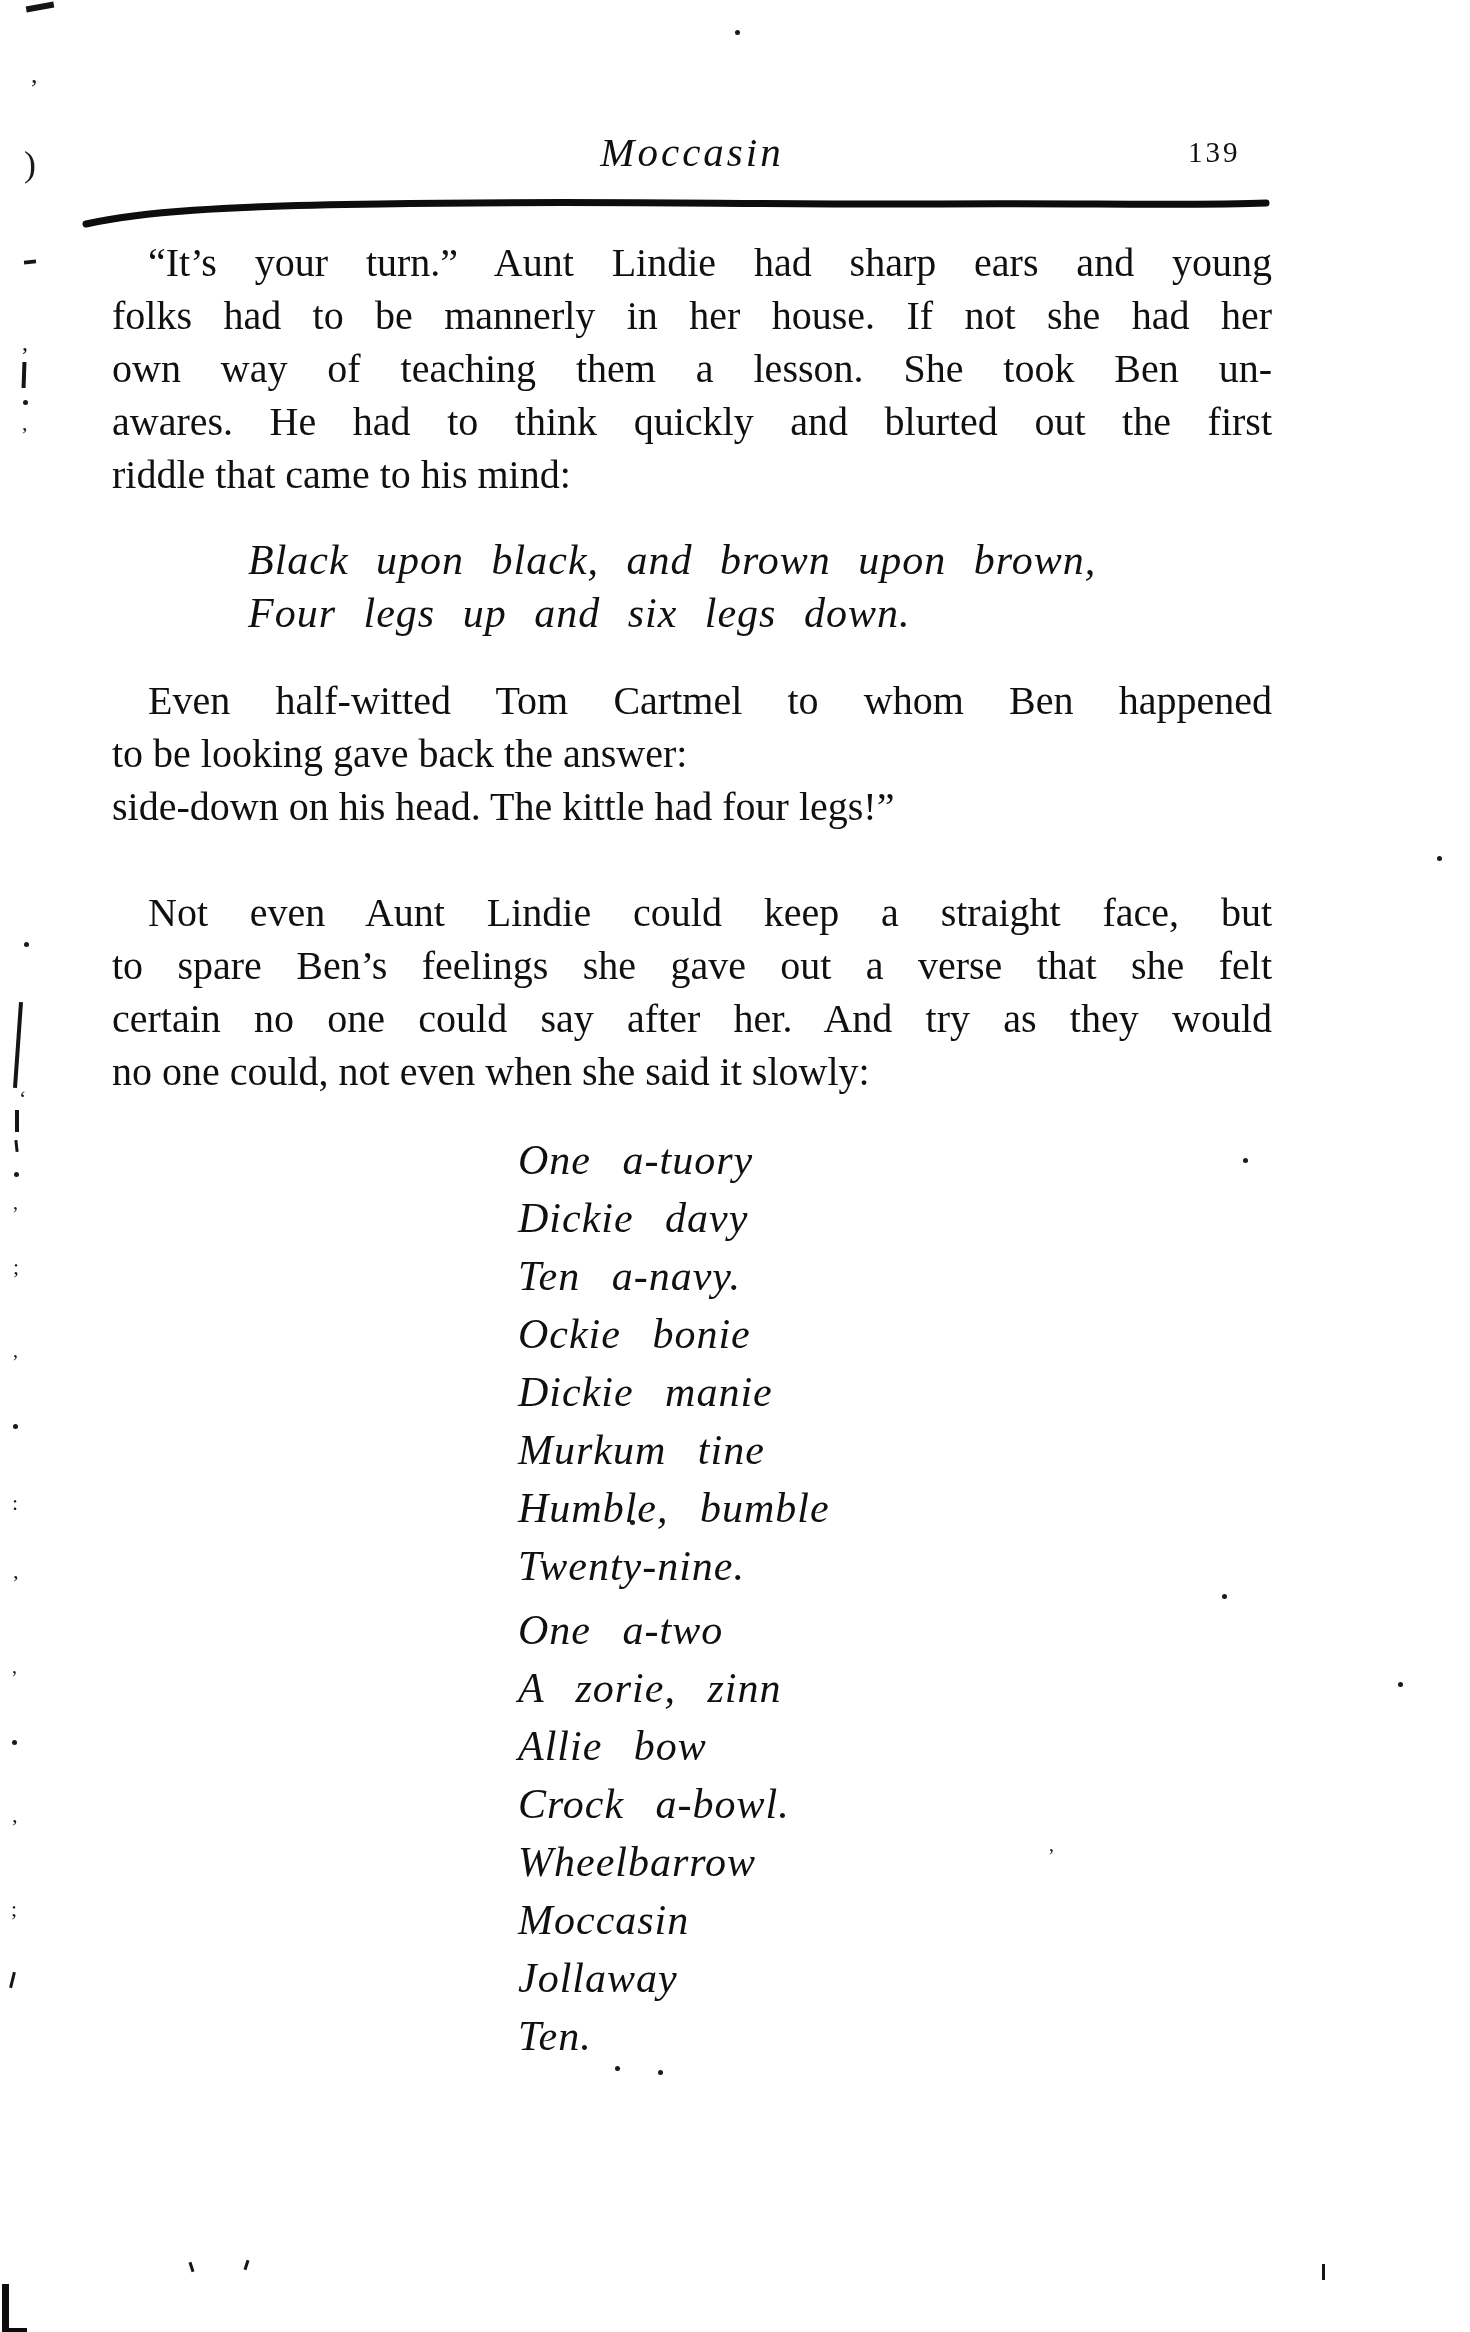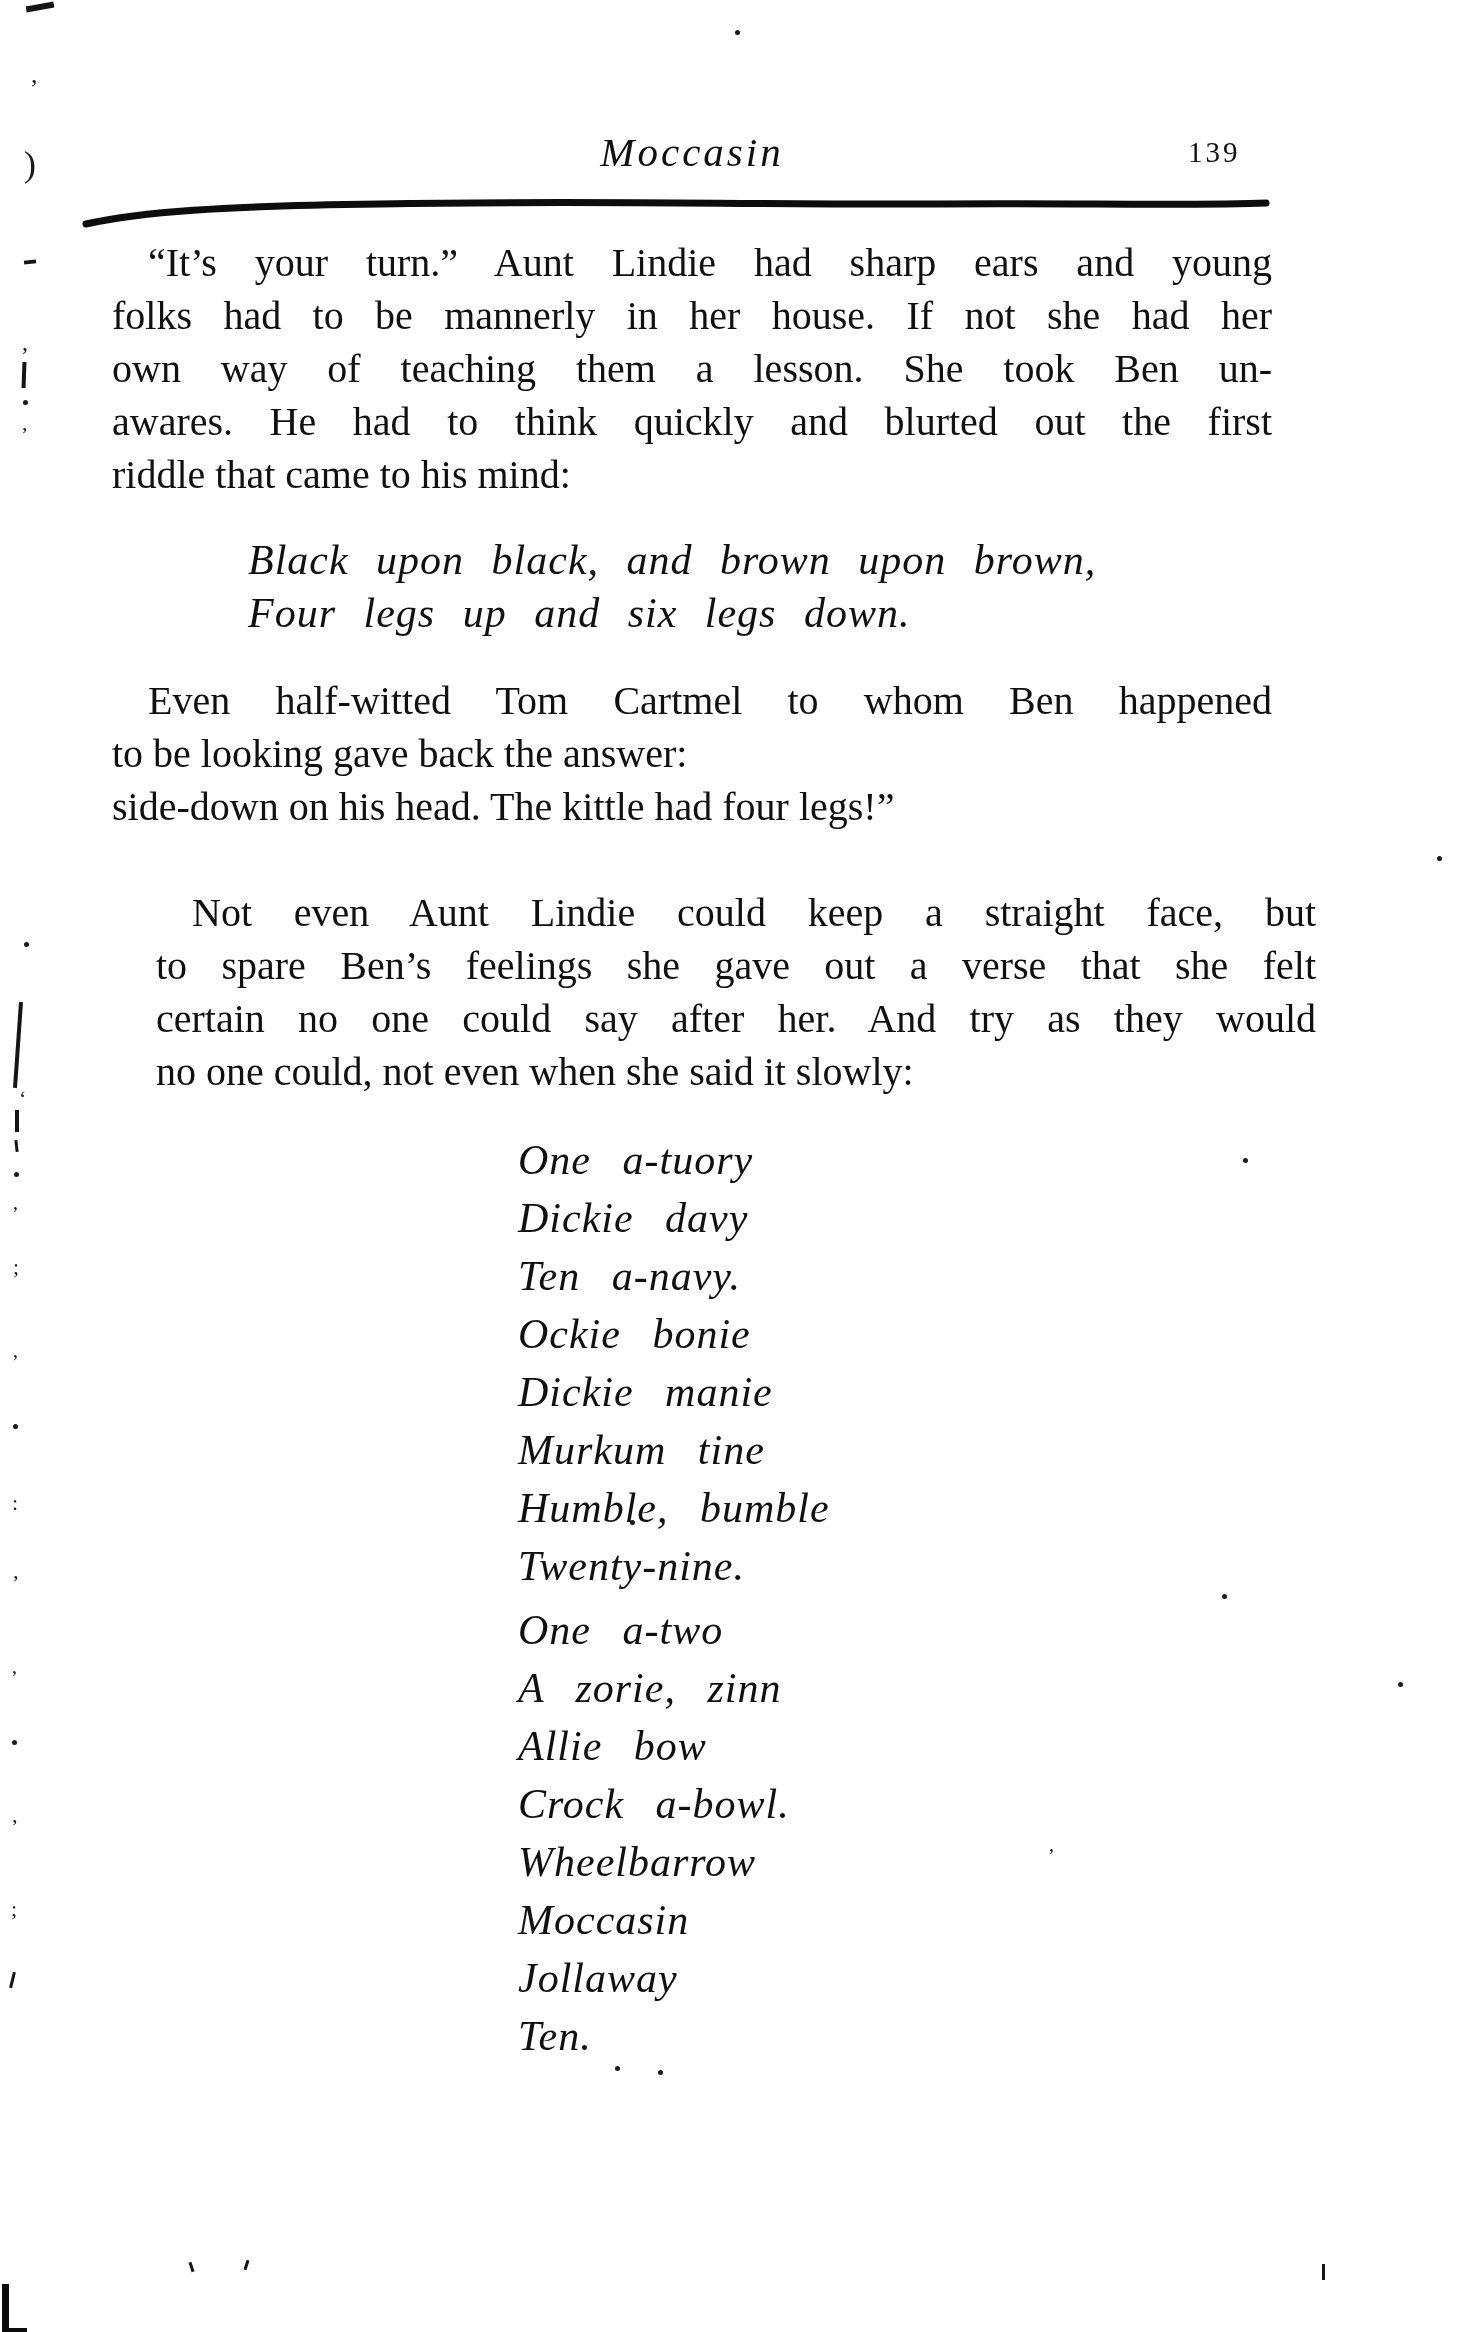--- a/index.html
+++ b/index.html
@@ -62,21 +62,21 @@
         <div class="line" style="line-height: 53px; height: 53px;">Black upon black, and brown upon brown,</div>
         <div class="line" style="line-height: 53px; height: 53px;">Four legs up and six legs down.</div>
       </div>
       <div class="block para" style="top: 674px;">
         <div class="line j ind" style="line-height: 53px; height: 53px;">Even half-witted Tom Cartmel to whom Ben happened</div>
         <div class="line" style="line-height: 53px; height: 53px;">to be looking gave back the answer:</div>
       </div>
       <div class="block para" style="top: 780px;">
         <div class="line" style="line-height: 53px; height: 53px;">side-down on his head. The kittle had four legs!”</div>
       </div>
-      <div class="block para" style="top: 886px; margin-left: 44px;">
+      <div class="block para" style="top: 886px;">
         <div class="line j ind" style="line-height: 53px; height: 53px;">Not even Aunt Lindie could keep a straight face, but</div>
         <div class="line j" style="line-height: 53px; height: 53px;">to spare Ben’s feelings she gave out a verse that she felt</div>
         <div class="line j" style="line-height: 53px; height: 53px;">certain no one could say after her. And try as they would</div>
         <div class="line" style="line-height: 53px; height: 53px;">no one could, not even when she said it slowly:</div>
       </div>
       <div class="block verse" style="top: 1131px; left: 518px; width: 780px; word-spacing: 20px;">
         <div class="line" style="line-height: 58px; height: 58px;">One a-tuory</div>
         <div class="line" style="line-height: 58px; height: 58px;">Dickie davy</div>
         <div class="line" style="line-height: 58px; height: 58px;">Ten a-navy.</div>
         <div class="line" style="line-height: 58px; height: 58px;">Ockie bonie</div>

